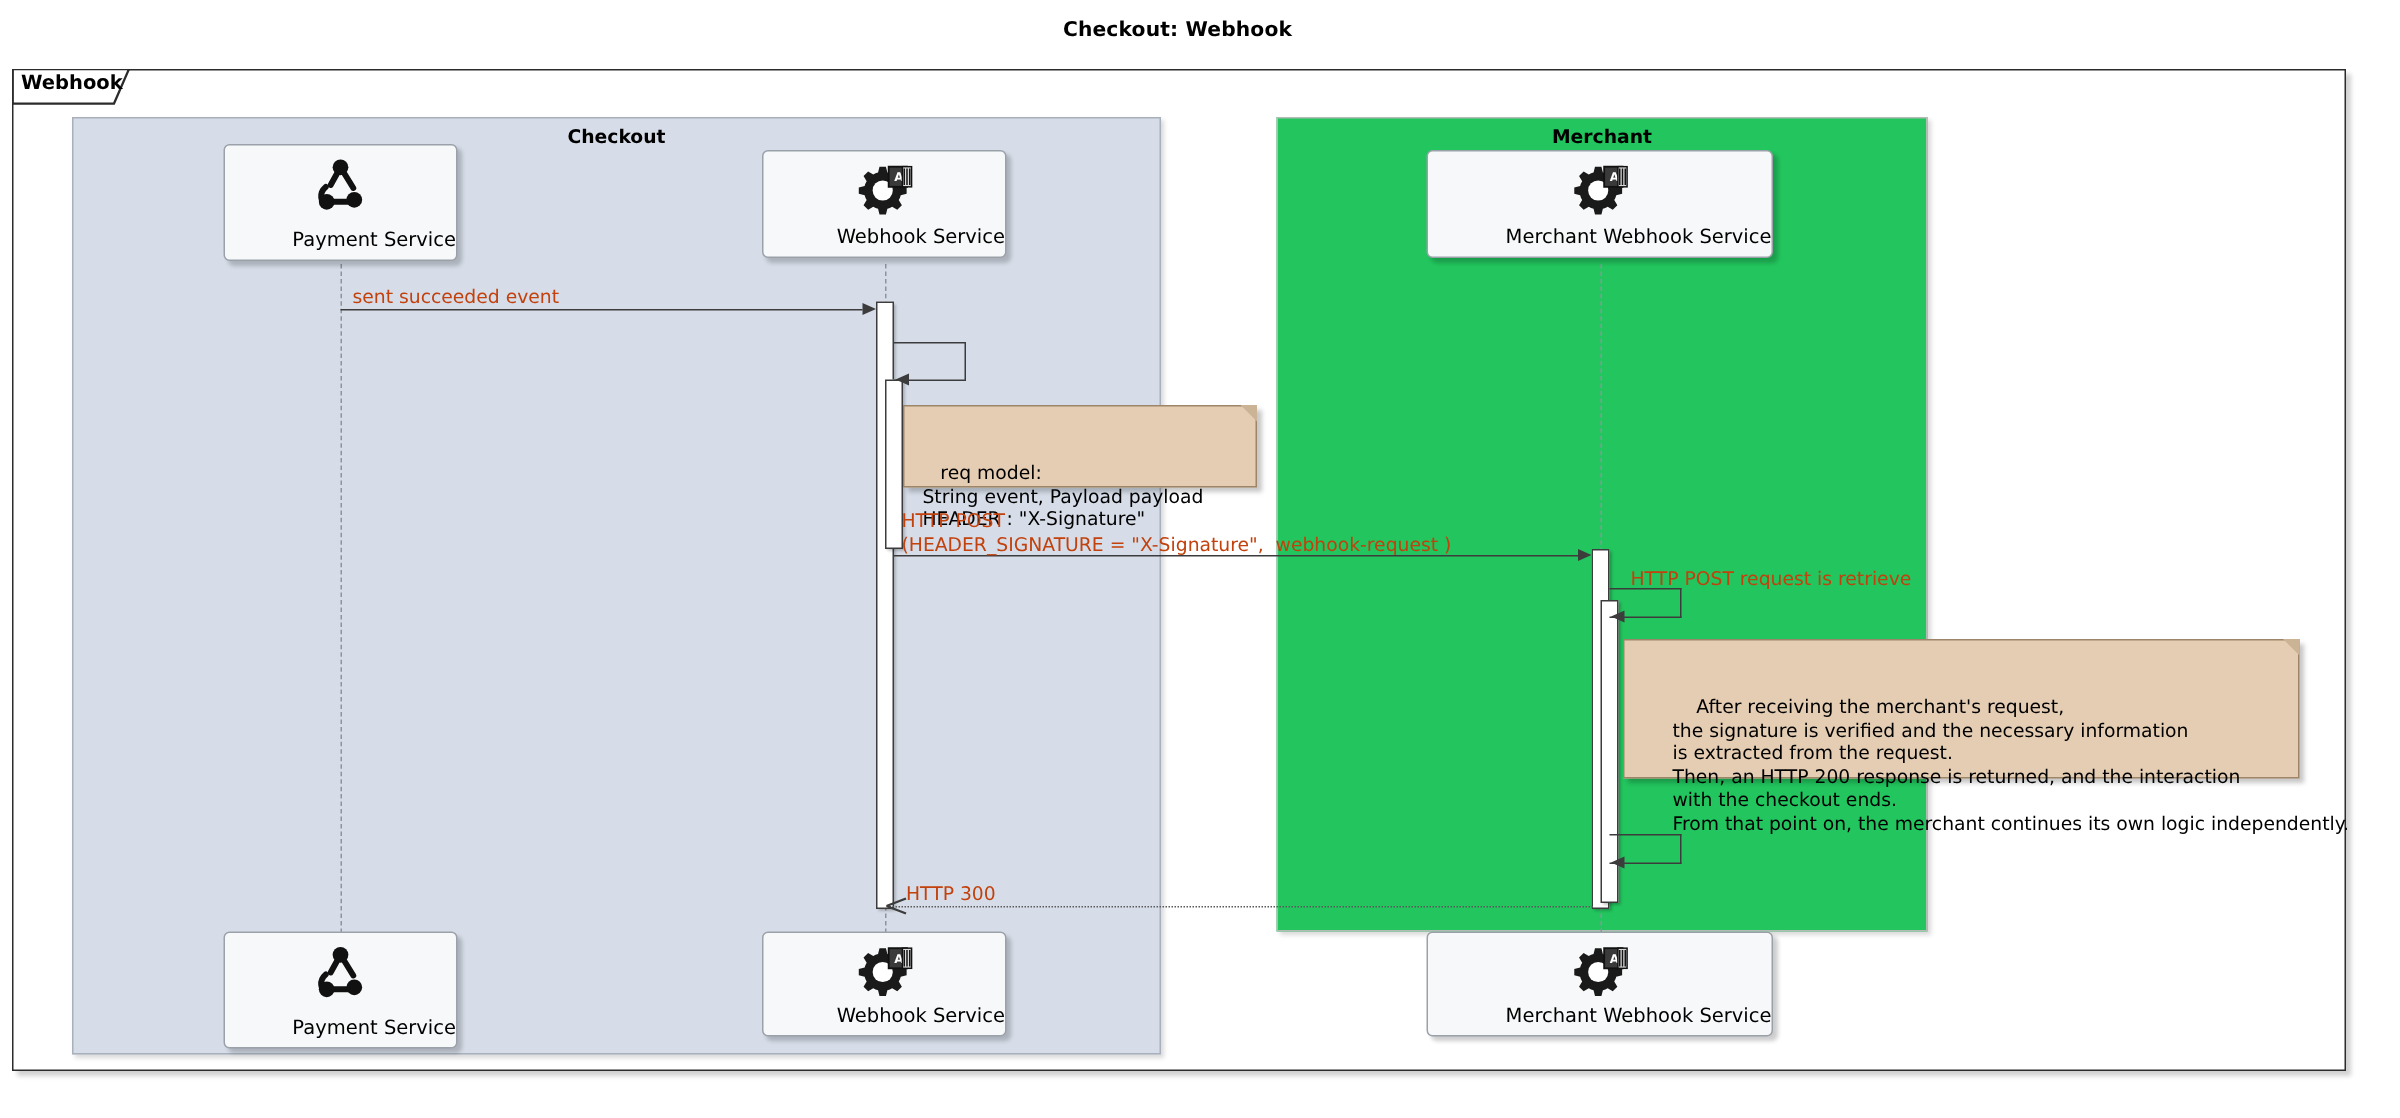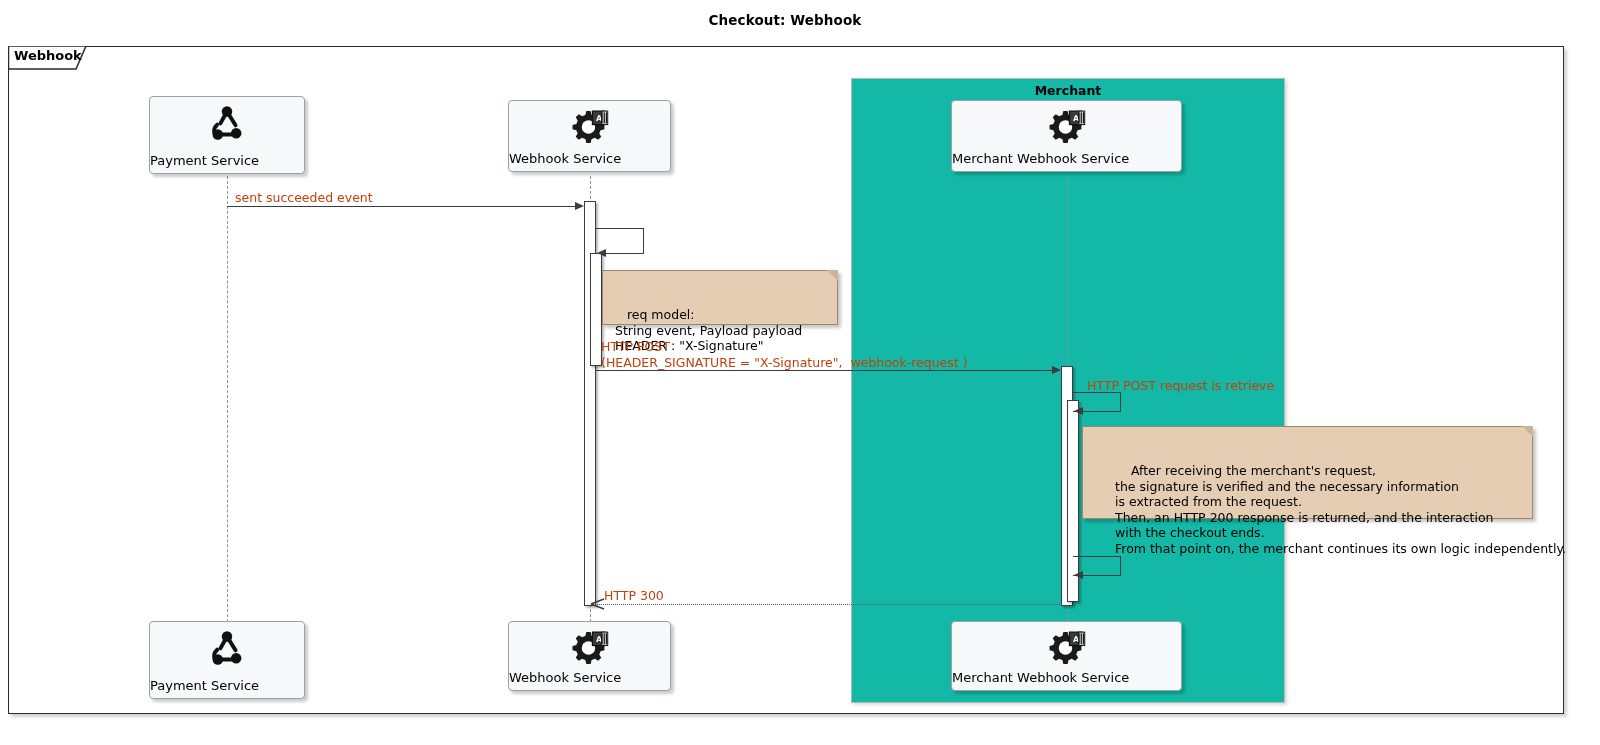--- a/index.html
+++ b/index.html
@@ -69,22 +69,22 @@
     border: 1px solid #a7b0bb;
     box-shadow: 2px 2px 3px rgba(0,0,0,0.15);
   }
   #group-checkout {
     left: 48px; top: 78px;
     width: 726px; height: 625px;
     background: #d6dde8;
   }
   #group-merchant {
     left: 851px; top: 78px;
-    width: 434px; height: 625px;
-    background: #14b8a6;
+    width: 434px; height: 543px;
+    background: #22c55e;
     border-color: #b2bcb4;
   }
   .group-title {
     position: absolute;
     top: 4px;
     width: 100%;
     text-align: center;
     font-size: 12.5px;
     font-weight: bold;
   }
@@ -110,21 +110,21 @@
     justify-content: flex-start;
     padding-top: 6px;
   }
   .participant .p-label {
     font-size: 13px;
     line-height: 15px;
     white-space: nowrap;
     position: absolute;
     bottom: 5px;
     left: 0; right: 0;
-    text-align: left;
+    text-align: right;
   }
   .p-icon { display: block; }
 
   
   .activation {
     position: absolute;
     background: #ffffff;
     border: 1px solid #3c3c3c;
     box-sizing: border-box;
     box-shadow: 1.5px 1.5px 2px rgba(0,0,0,0.28);
@@ -198,20 +198,23 @@
   <div id="diagram-title">Checkout: Webhook</div>
 
   <div id="outer-frame"></div>
   <div id="frame-label-clip">
     <svg id="frame-label-shape" viewBox="0 0 92 24" xmlns="http://www.w3.org/2000/svg">
       <path d="M0.5,0 L78,0 L68,23 L0.5,23 Z" fill="#ffffff" stroke="#2b2b2b" stroke-width="1.5"></path>
     </svg>
   </div>
   <div id="frame-label-text">Webhook</div>
 
+  <div class="group-box" id="group-checkout">
+    <div class="group-title">Checkout</div>
+  </div>
 
   <div class="group-box" id="group-merchant">
     <div class="group-title">Merchant</div>
   </div>
 
   <div class="lifeline" style="left:227px; top:176px; height:446px;"></div>
   <div class="lifeline" style="left:590px; top:176px; height:446px;"></div>
   <div class="lifeline" style="left:1067px; top:176px; height:446px;"></div>
 
   <div class="activation" style="left:584px; top:201px; width:12px; height:405px;"></div>

